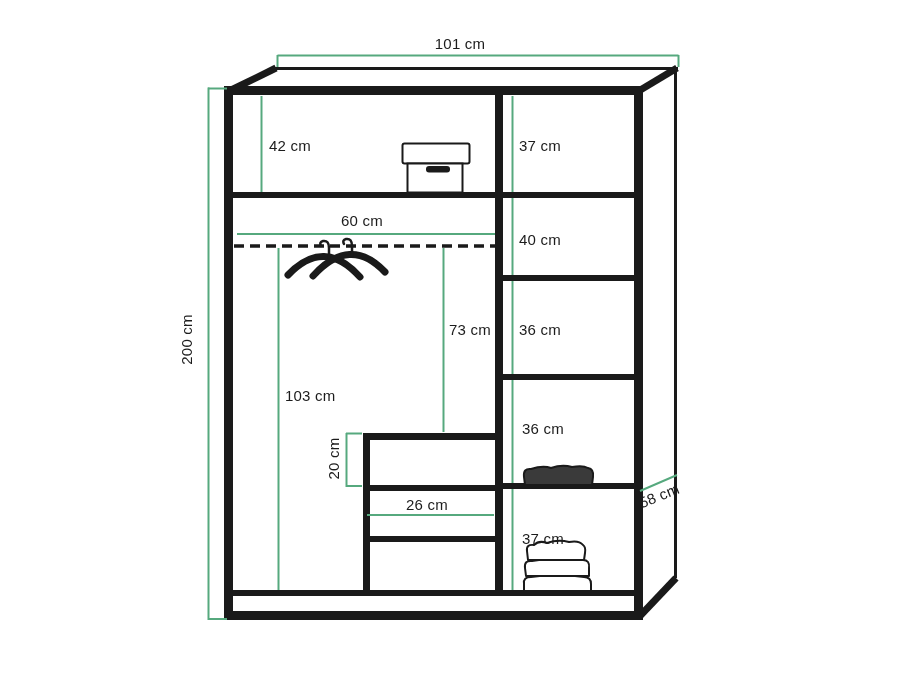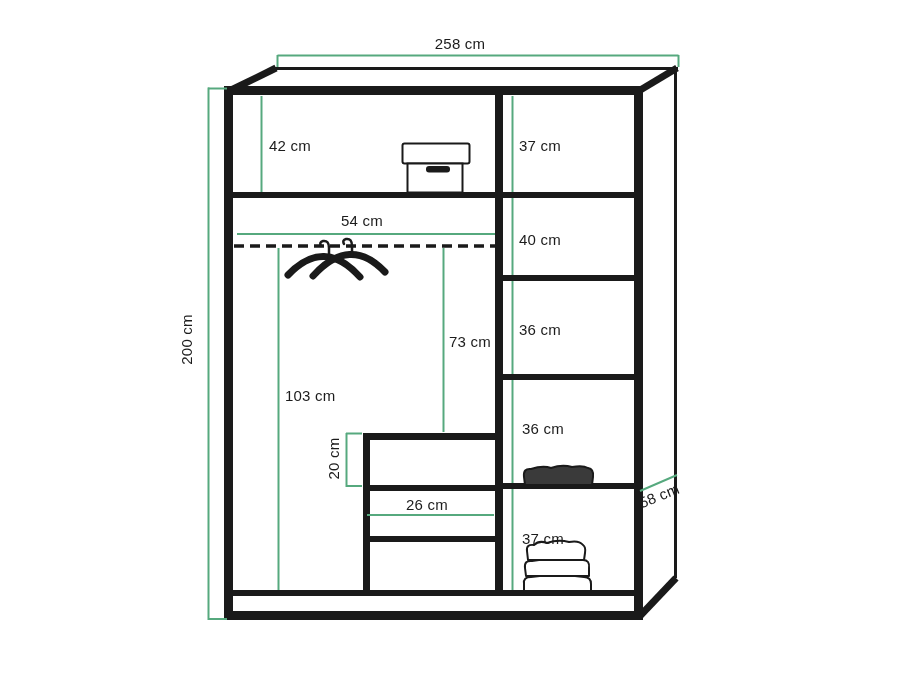--- a/index.html
+++ b/index.html
@@ -110,31 +110,31 @@
       <line x1="512.5" y1="96" x2="512.5" y2="192"></line>
       <line x1="512.5" y1="198" x2="512.5" y2="275"></line>
       <line x1="512.5" y1="281" x2="512.5" y2="374"></line>
       <line x1="512.5" y1="380" x2="512.5" y2="483"></line>
       <line x1="512.5" y1="489" x2="512.5" y2="590"></line>
 
       <line x1="640" y1="491" x2="677" y2="475"></line>
     </g>
   </svg>
 
-  <div class="dim-label center" style="left:400px;top:35px;width:120px;">258 cm</div>
+  <div class="dim-label center" style="left:400px;top:35px;width:120px;">101 cm</div>
 
   <div class="dim-label center rot-90" style="left:146px;top:331px;width:80px;">200 cm</div>
 
   <div class="dim-label" style="left:269px;top:137px;">42 cm</div>
 
-  <div class="dim-label center" style="left:312px;top:212px;width:100px;">54 cm</div>
+  <div class="dim-label center" style="left:312px;top:212px;width:100px;">60 cm</div>
 
   <div class="dim-label" style="left:285px;top:387px;">103 cm</div>
 
-  <div class="dim-label" style="left:449px;top:333px;">73 cm</div>
+  <div class="dim-label" style="left:449px;top:321px;">73 cm</div>
 
   <div class="dim-label center rot-90" style="left:293px;top:450px;width:80px;">20 cm</div>
 
   <div class="dim-label center" style="left:377px;top:496px;width:100px;">26 cm</div>
 
   <div class="dim-label" style="left:519px;top:137px;">37 cm</div>
 
   <div class="dim-label" style="left:519px;top:231px;">40 cm</div>
 
   <div class="dim-label" style="left:519px;top:321px;">36 cm</div>

